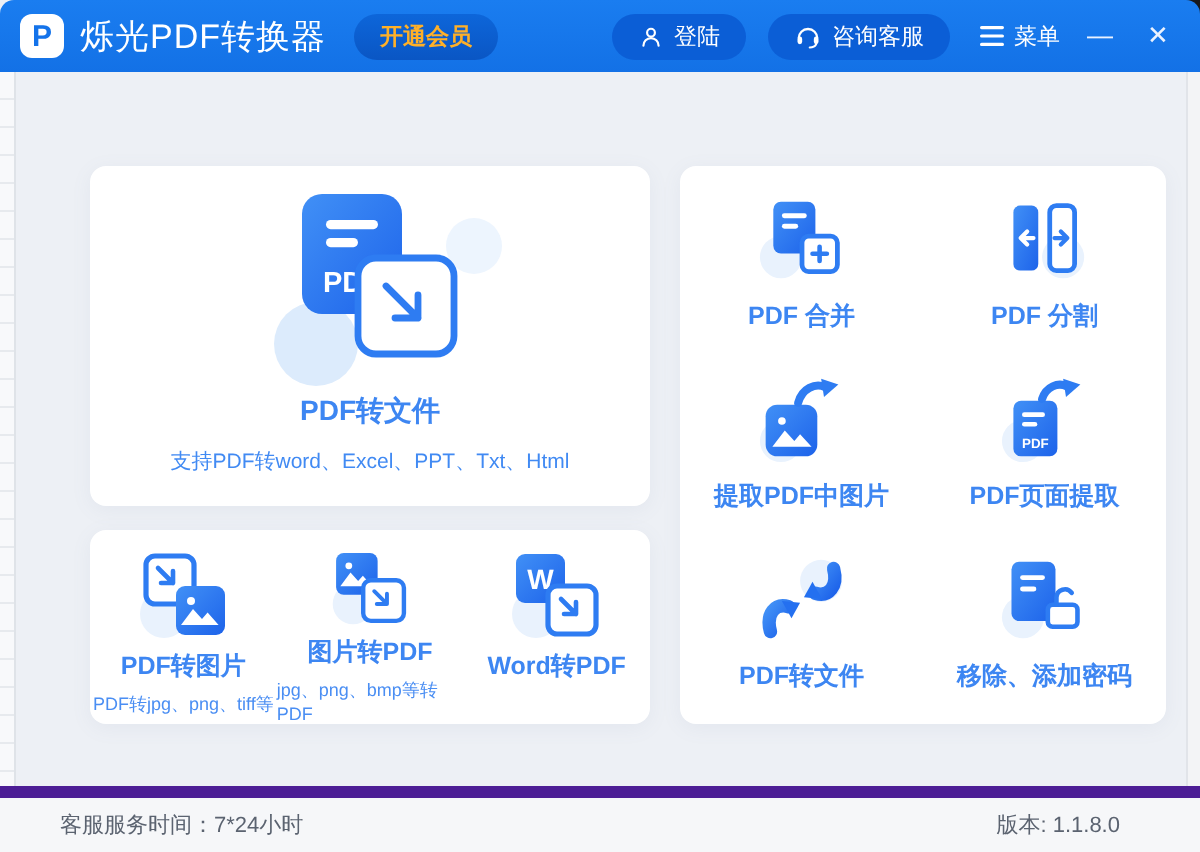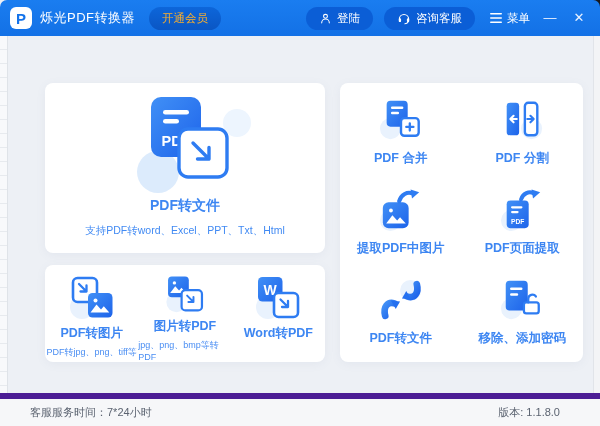--- a/index.html
+++ b/index.html
@@ -10,24 +10,24 @@
   .corner-dark{ position:absolute; top:0; right:0; width:13px; height:15px; background:#17181c; z-index:1; }
   .sliver-left{ position:absolute; left:0; top:36px; bottom:0; width:8px; z-index:1;
     background:repeating-linear-gradient(#f8f9fb 0 13px,#e7eaee 13px 14px); border-right:1px solid #dfe3e8; }
   .sliver-right{ position:absolute; right:0; top:36px; bottom:33px; width:7px; background:#f3f4f6; border-left:1px solid #e1e4e9; z-index:1; }
 
   
   .titlebar{ position:relative; z-index:2; height:36px; background:linear-gradient(180deg,#1a7df0,#1371e6);
     border-radius:7px 7px 0 0; display:flex; align-items:center; padding:0 12px 0 10px; }
   .logo{ width:22px; height:22px; background:#fff; border-radius:6px; display:flex; align-items:center; justify-content:center;
     color:#1473ea; font-weight:bold; font-size:15px; }
-  .app-name{ color:#fff; font-size:13px; margin-left:8px; letter-spacing:.5px; }
+  .app-name{ color:#fff; font-size:17px; margin-left:8px; letter-spacing:.5px; }
   .pill{ display:flex; align-items:center; gap:5px; background:#0b5ed6; border-radius:999px; color:#fff; font-size:11.5px;
     padding:4px 13px; cursor:default; }
-  .vip{ margin-left:14px; color:#ffb028; font-weight:normal; background:linear-gradient(180deg,#0d66da,#0a56c4); }
+  .vip{ margin-left:14px; color:#ffb028; font-weight:bold; background:linear-gradient(180deg,#0d66da,#0a56c4); }
   .tb-right{ margin-left:auto; display:flex; align-items:center; gap:11px; }
   .menu-group{ display:flex; align-items:center; gap:5px; color:#fff; font-size:11.5px; margin-left:4px; }
   .win-btn{ color:#eaf2ff; font-size:13px; width:18px; text-align:center; line-height:18px; }
 
   
   .card{ position:absolute; background:#fff; border-radius:8px; box-shadow:0 2px 10px rgba(110,130,165,.08); z-index:2; }
   #card-main{ left:45px; top:83px; width:280px; height:170px; text-align:center; }
   .main-icon-wrap{ position:relative; height:104px; margin-top:10px; }
   .deco1{ position:absolute; left:92px; top:58px; width:42px; height:42px; border-radius:50%; background:#dcebfc; }
   .deco2{ position:absolute; right:74px; top:16px; width:28px; height:28px; border-radius:50%; background:#edf5fe; }

